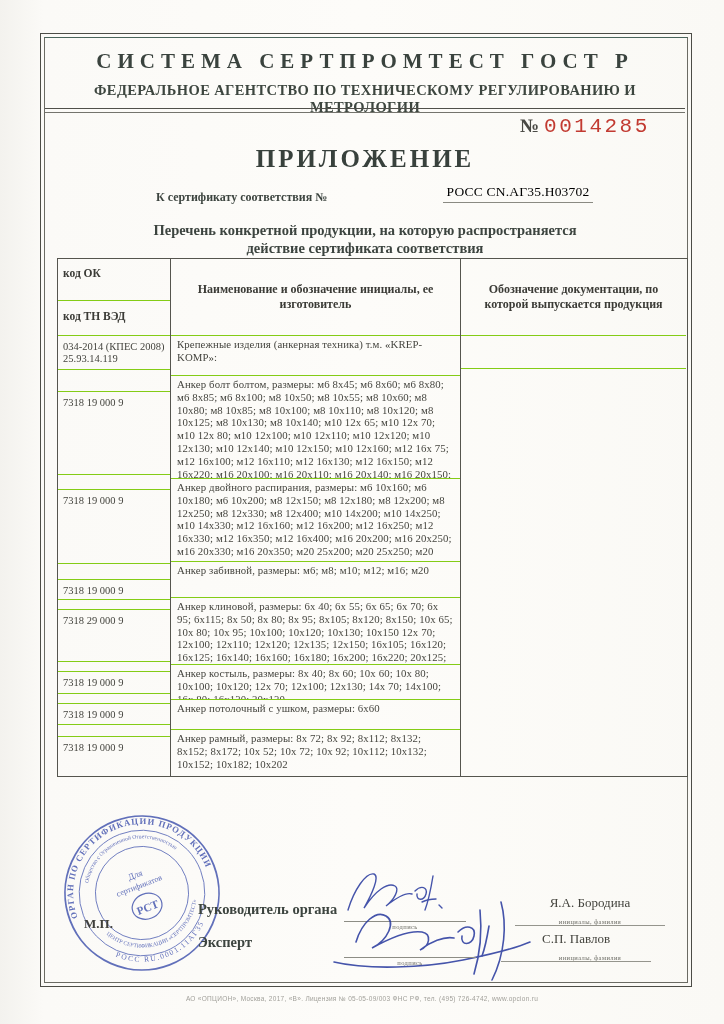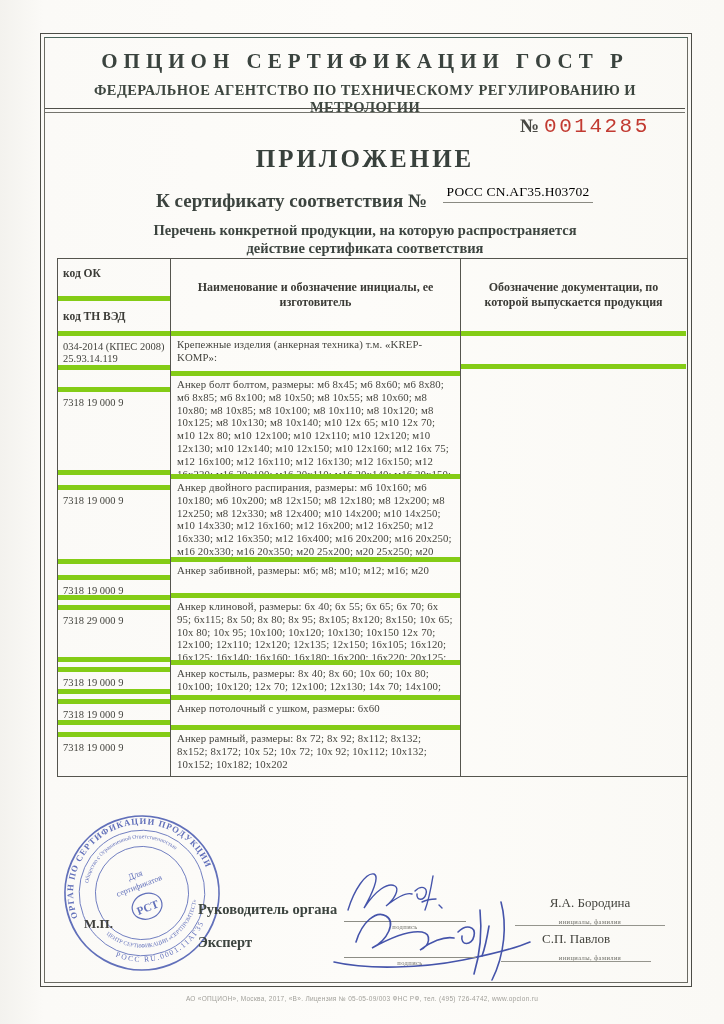--- a/index.html
+++ b/index.html
@@ -25,35 +25,35 @@
   .hdr-rule{position:absolute;left:45px;top:108px;width:640px;height:3px;
         border-top:1.6px solid #50504a;border-bottom:1px solid #74746d;}
 
   .doc-number{position:absolute;left:520px;top:115px;white-space:nowrap;}
   .doc-number .nsign{font-size:19px;color:#4a4a45;font-weight:bold;margin-right:5px;}
   .doc-number .nval{font-family:"Liberation Mono","DejaVu Sans Mono",monospace;
         font-size:21px;letter-spacing:2.5px;color:#c23a31;}
 
   .title{position:absolute;left:40px;top:145px;width:650px;text-align:center;
         font-size:25px;font-weight:bold;letter-spacing:3px;color:#38413c;}
-  .cert-label{position:absolute;left:156px;top:190px;font-size:19px;font-weight:bold;color:#3c443f;}
+  .cert-label{position:absolute;left:156px;top:190px;font-size:12px;font-weight:bold;color:#3c443f;}
   .cert-blank{position:absolute;left:443px;top:184px;width:150px;height:18px;
         border-bottom:1px solid #8a8a82;text-align:center;}
   .cert-blank span{font-size:13.5px;color:#000000;position:relative;top:-2px;letter-spacing:.2px;}
   .desc{position:absolute;left:40px;top:221px;width:650px;text-align:center;
         font-size:14.5px;font-weight:bold;line-height:18px;color:#3c443f;}
 
   
   .tbl{position:absolute;left:57px;top:258px;width:629px;height:517px;
        border:1px solid #55554e;display:flex;box-sizing:content-box;}
   .col{display:flex;flex-direction:column;box-sizing:border-box;}
   .col1{width:113px;border-right:1px solid #55554e;}
   .col2{width:290px;border-right:1px solid #55554e;}
   .col3{width:225px;}
-  .cell{box-sizing:border-box;border-bottom:5px solid #84cc16;overflow:hidden;}
+  .cell{box-sizing:border-box;border-bottom:1px solid #84cc16;overflow:hidden;}
   .cell.last{border-bottom:none;}
   .code-cell{font-size:10.5px;padding:5px 4px 0 5px;line-height:12px;color:#44443e;}
   .hcell{font-weight:bold;color:#3b3b36;}
   .h-ok{height:42px;font-size:11.5px;padding:8px 0 0 5px;}
   .h-tnved{height:35px;font-size:11.5px;padding:9px 0 0 5px;}
   .h-mid,.h-doc{height:77px;display:flex;align-items:center;justify-content:center;
         text-align:center;font-size:12px;line-height:15px;padding:0 18px;}
   .prod-cell{font-size:10.8px;line-height:12.8px;padding:2px 6px 0 6px;color:#45453f;
         letter-spacing:.1px;}
   .strip{background:transparent;}
@@ -92,21 +92,21 @@
 </style>
 </head>
 <body>
 
 <div class="page">
 
   <div class="frame">
     <div class="frame-inner"></div>
   </div>
 
-  <div class="hdr1">ОПЦИОН СЕРТИФИКАЦИИ ГОСТ Р</div>
+  <div class="hdr1">СИСТЕМА СЕРТПРОМТЕСТ ГОСТ Р</div>
   <div class="hdr2">ФЕДЕРАЛЬНОЕ АГЕНТСТВО ПО ТЕХНИЧЕСКОМУ РЕГУЛИРОВАНИЮ И МЕТРОЛОГИИ</div>
   <div class="hdr-rule"></div>
 
   <div class="doc-number">
     <span class="nsign">№</span><span class="nval">0014285</span>
   </div>
 
   <div class="title">ПРИЛОЖЕНИЕ</div>
   <div class="cert-label">К сертификату соответствия №</div>
   <div class="cert-blank">

